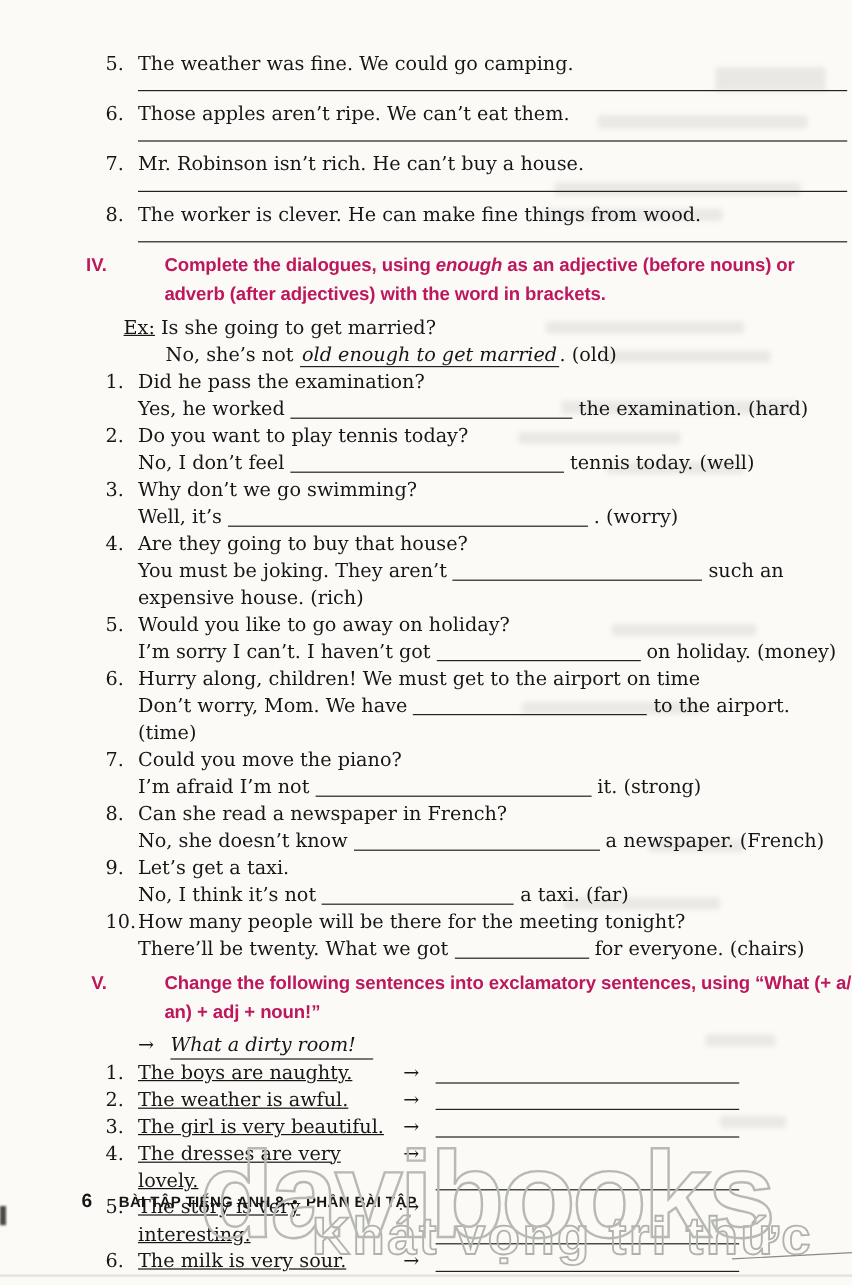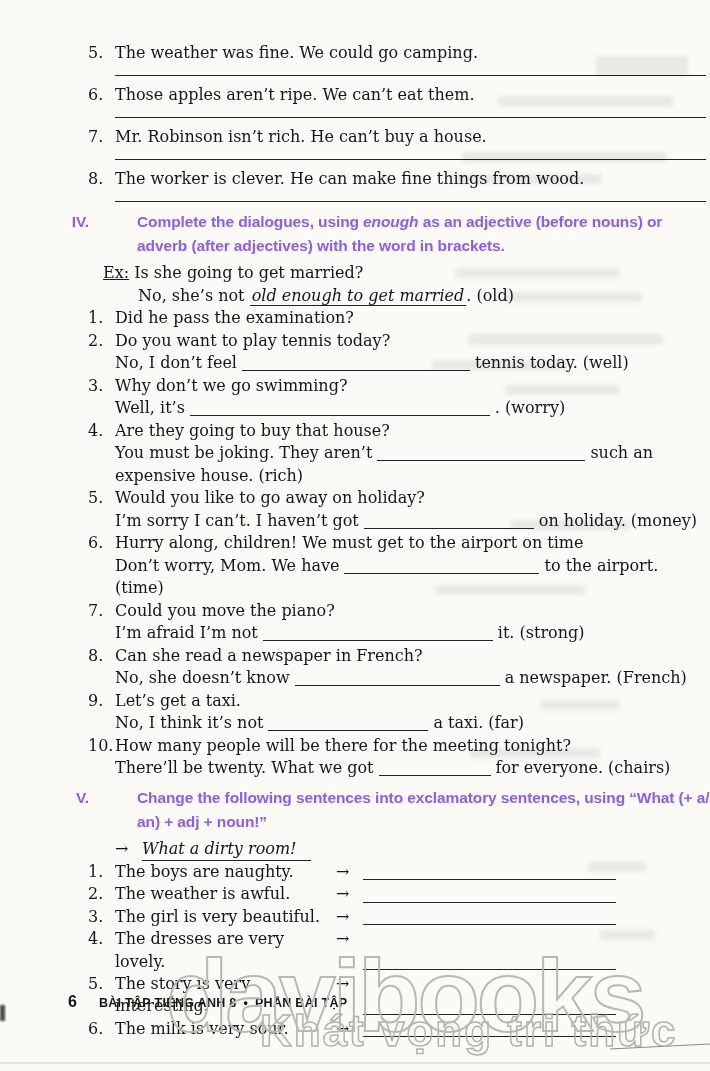--- a/index.html
+++ b/index.html
@@ -12,21 +12,21 @@
 
   
   .top-items{margin-left:88px; width:618px;}
   .top-item .qline{display:flex; line-height:22px;}
   .num{flex:none; width:27px;}
   .rule{height:0; border-bottom:1.8px solid #222; margin:11px 0 8px 27px;}
 
   
   .sec-heading{display:flex; margin:6px 0 4px 62px;
     font-family:"Liberation Sans", sans-serif; font-weight:700;
-    font-size:15.5px; line-height:24px; letter-spacing:-0.1px; color:#8b5cf6;}
+    font-size:15.5px; line-height:24px; letter-spacing:-0.1px; color:#be185d;}
   .sec-num{flex:none; width:33px; text-align:right; padding-right:6px; box-sizing:border-box;}
   .sec-title{width:630px;margin-left:42px;}
   .sec-title-v{width:585px;}
   .sec-title em{font-style:italic;}
 
   
   .ex-block{margin-left:103px; line-height:22.5px;}
   .ex-label{text-decoration:underline;}
   .ex-answer{margin-left:35px;}
   .filled{font-style:italic; border-bottom:1.5px solid #222; padding:0 2px;}
@@ -34,21 +34,21 @@
   
   .qa-list{margin-left:88px; width:615px;}
   .qa-item .qline{display:flex; line-height:22.5px;}
   .qa-item .aline{margin-left:27px; line-height:22.5px; width:588px;}
   .blank{display:inline-block; height:0.72em; border-bottom:1.6px solid #222;
     margin:0 5px; transform:translateY(3px);}
 
   
   .v-list{margin-left:88px;}
   .v-row{display:flex; line-height:22.4px; align-items:baseline;}
-  .v-sentence{flex:none; width:221px;}
+  .v-sentence{flex:none; width:221px;text-decoration:underline;}
   .v-excell{flex:none; width:248px;}
   .v-arrow{flex:none; width:27px;}
   .v-blank{flex:none; width:253px; height:0.72em; border-bottom:1.7px solid #222;
     align-self:flex-end; margin-bottom:3px;}
   .v-answer{font-style:italic; border-bottom:1.6px solid #222; padding-right:14px;}
 
   
   .footer{position:absolute; left:68px; top:993px; z-index:1; display:flex;
     align-items:baseline; font-family:"Liberation Sans", sans-serif; font-weight:700;}
   .footer .pgnum{font-size:16px; margin-right:22px;}
@@ -139,20 +139,21 @@
         <div><span class="ex-label">Ex:</span> <span>Is she going to get married?</span></div>
         <div class="ex-answer"><span>No, she’s not </span><span class="filled">old enough to get married</span><span>. (old)</span></div>
       </div>
 
       <div class="qa-list">
         <div class="qa-item">
           <div class="qline">
               <span class="num">1.</span>
               <span>Did he pass the examination?</span>
             </div>
+          <div class="aline"><span>Yes, he worked</span><span class="blank" style="width:235px"></span><span>the examination. (hard)</span></div>
         </div>
         <div class="qa-item">
           <div class="qline">
               <span class="num">2.</span>
               <span>Do you want to play tennis today?</span>
             </div>
           <div class="aline"><span>No, I don’t feel</span><span class="blank" style="width:228px"></span><span>tennis today. (well)</span></div>
         </div>
         <div class="qa-item">
           <div class="qline">

